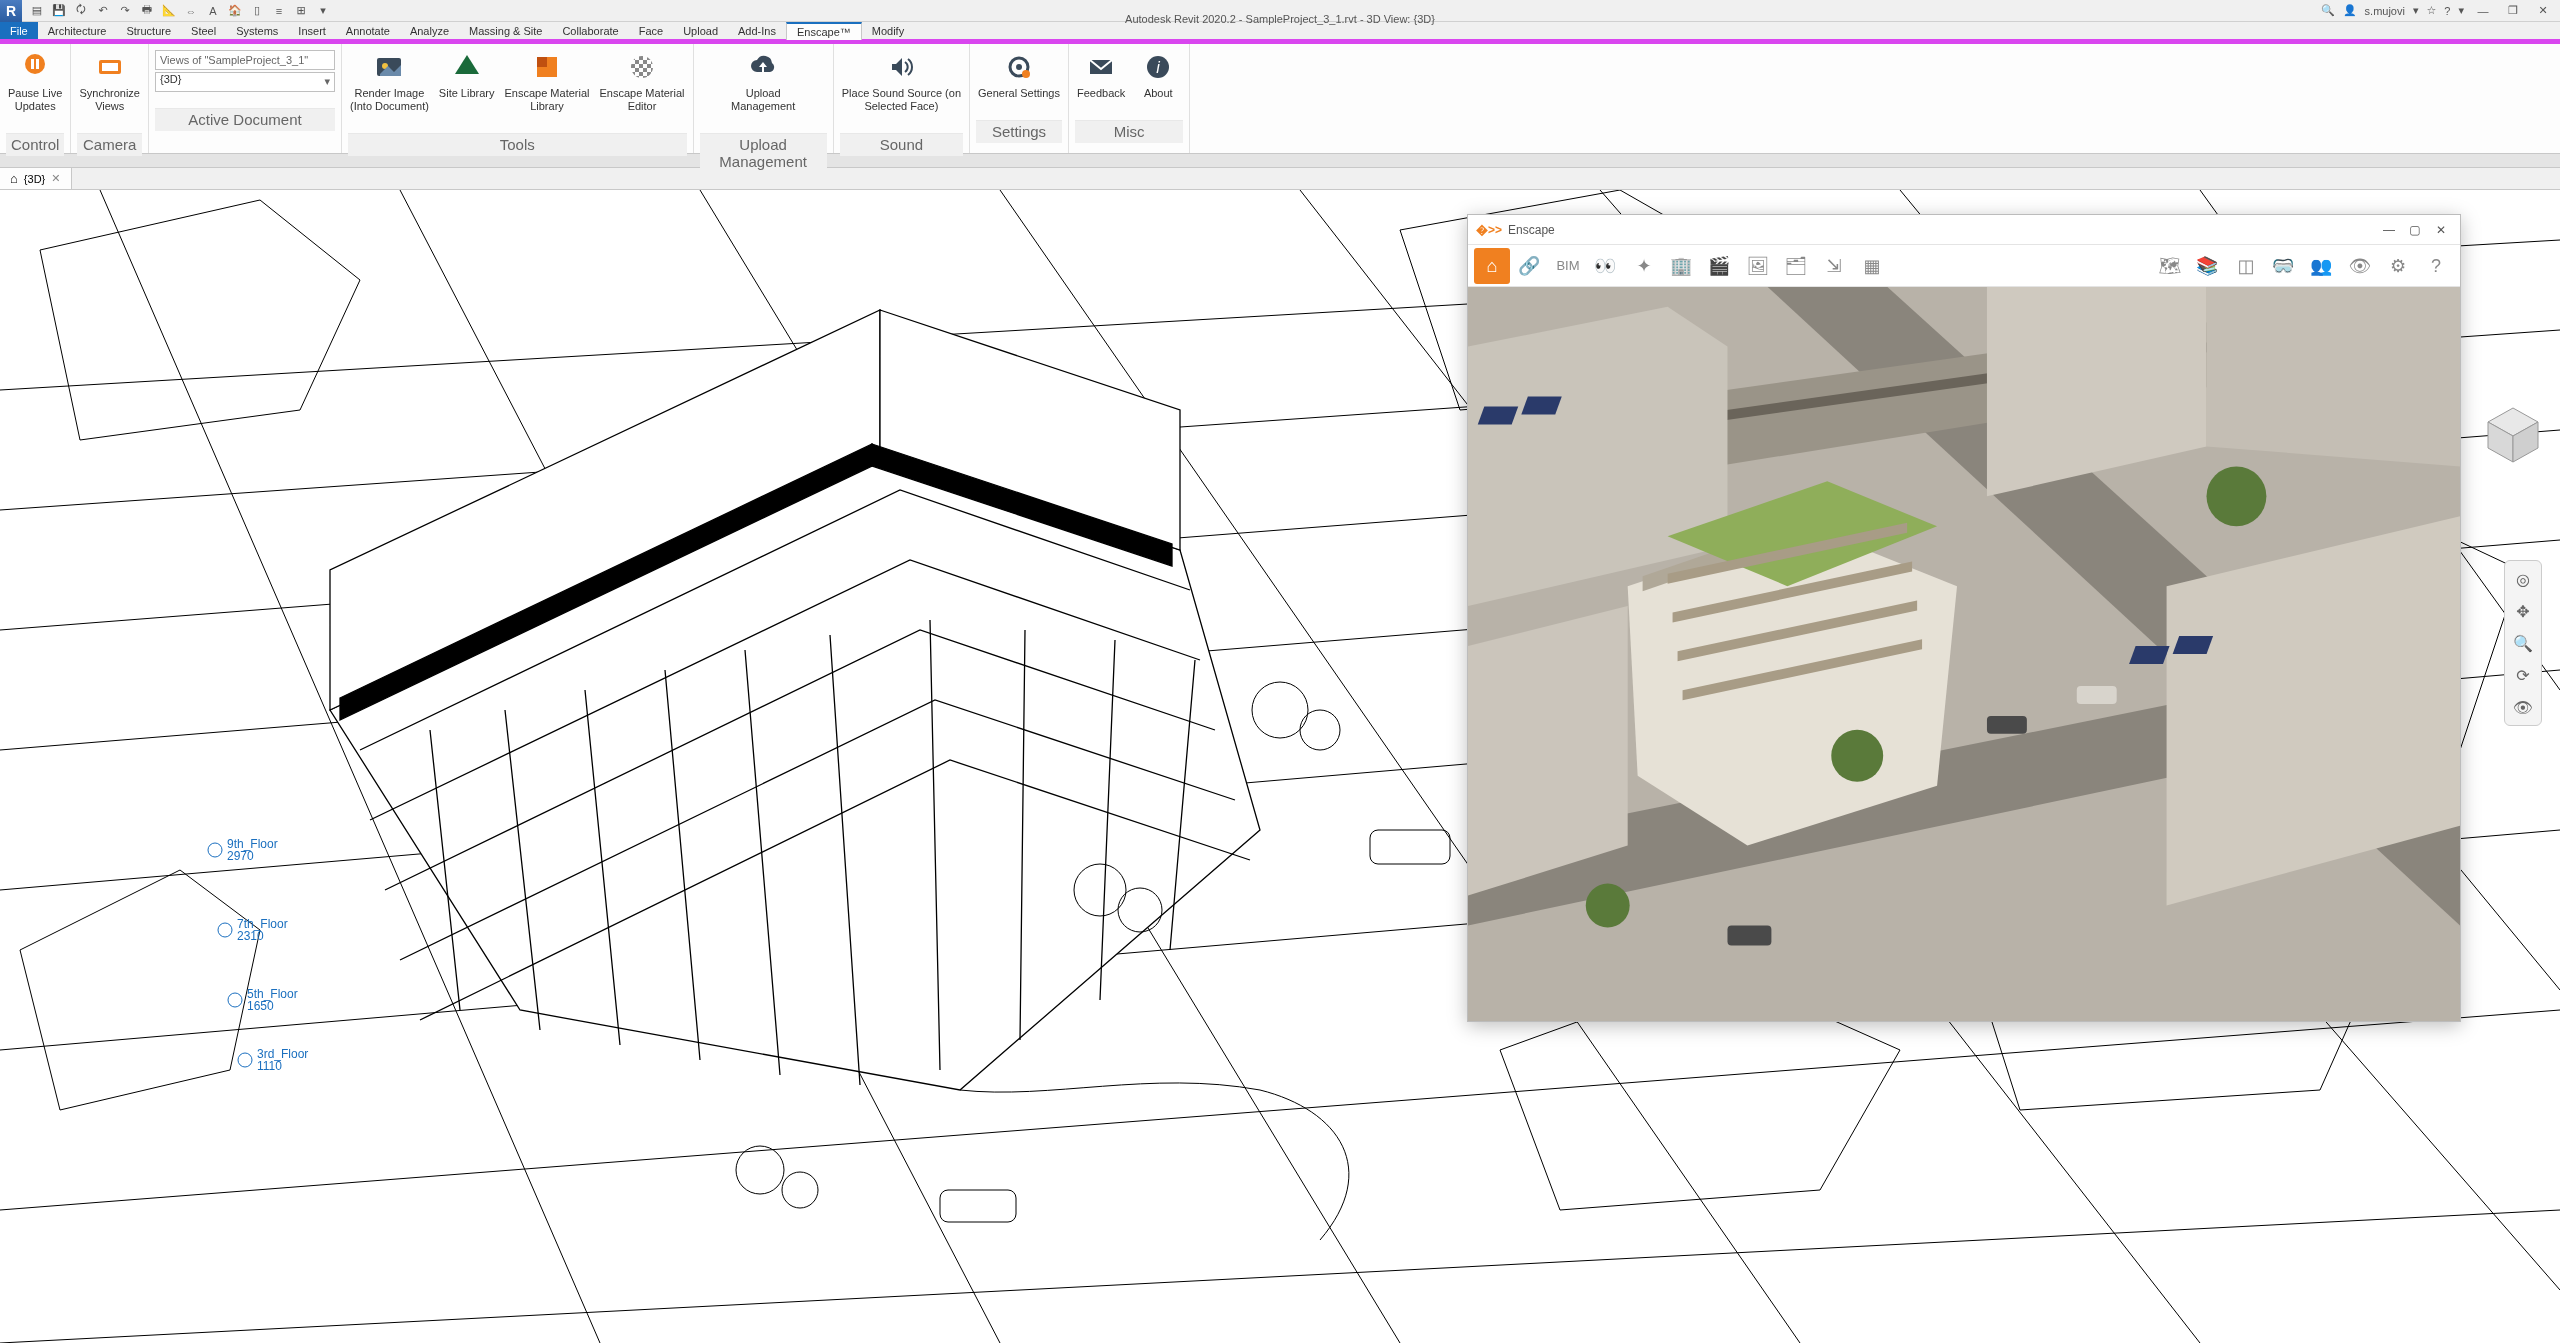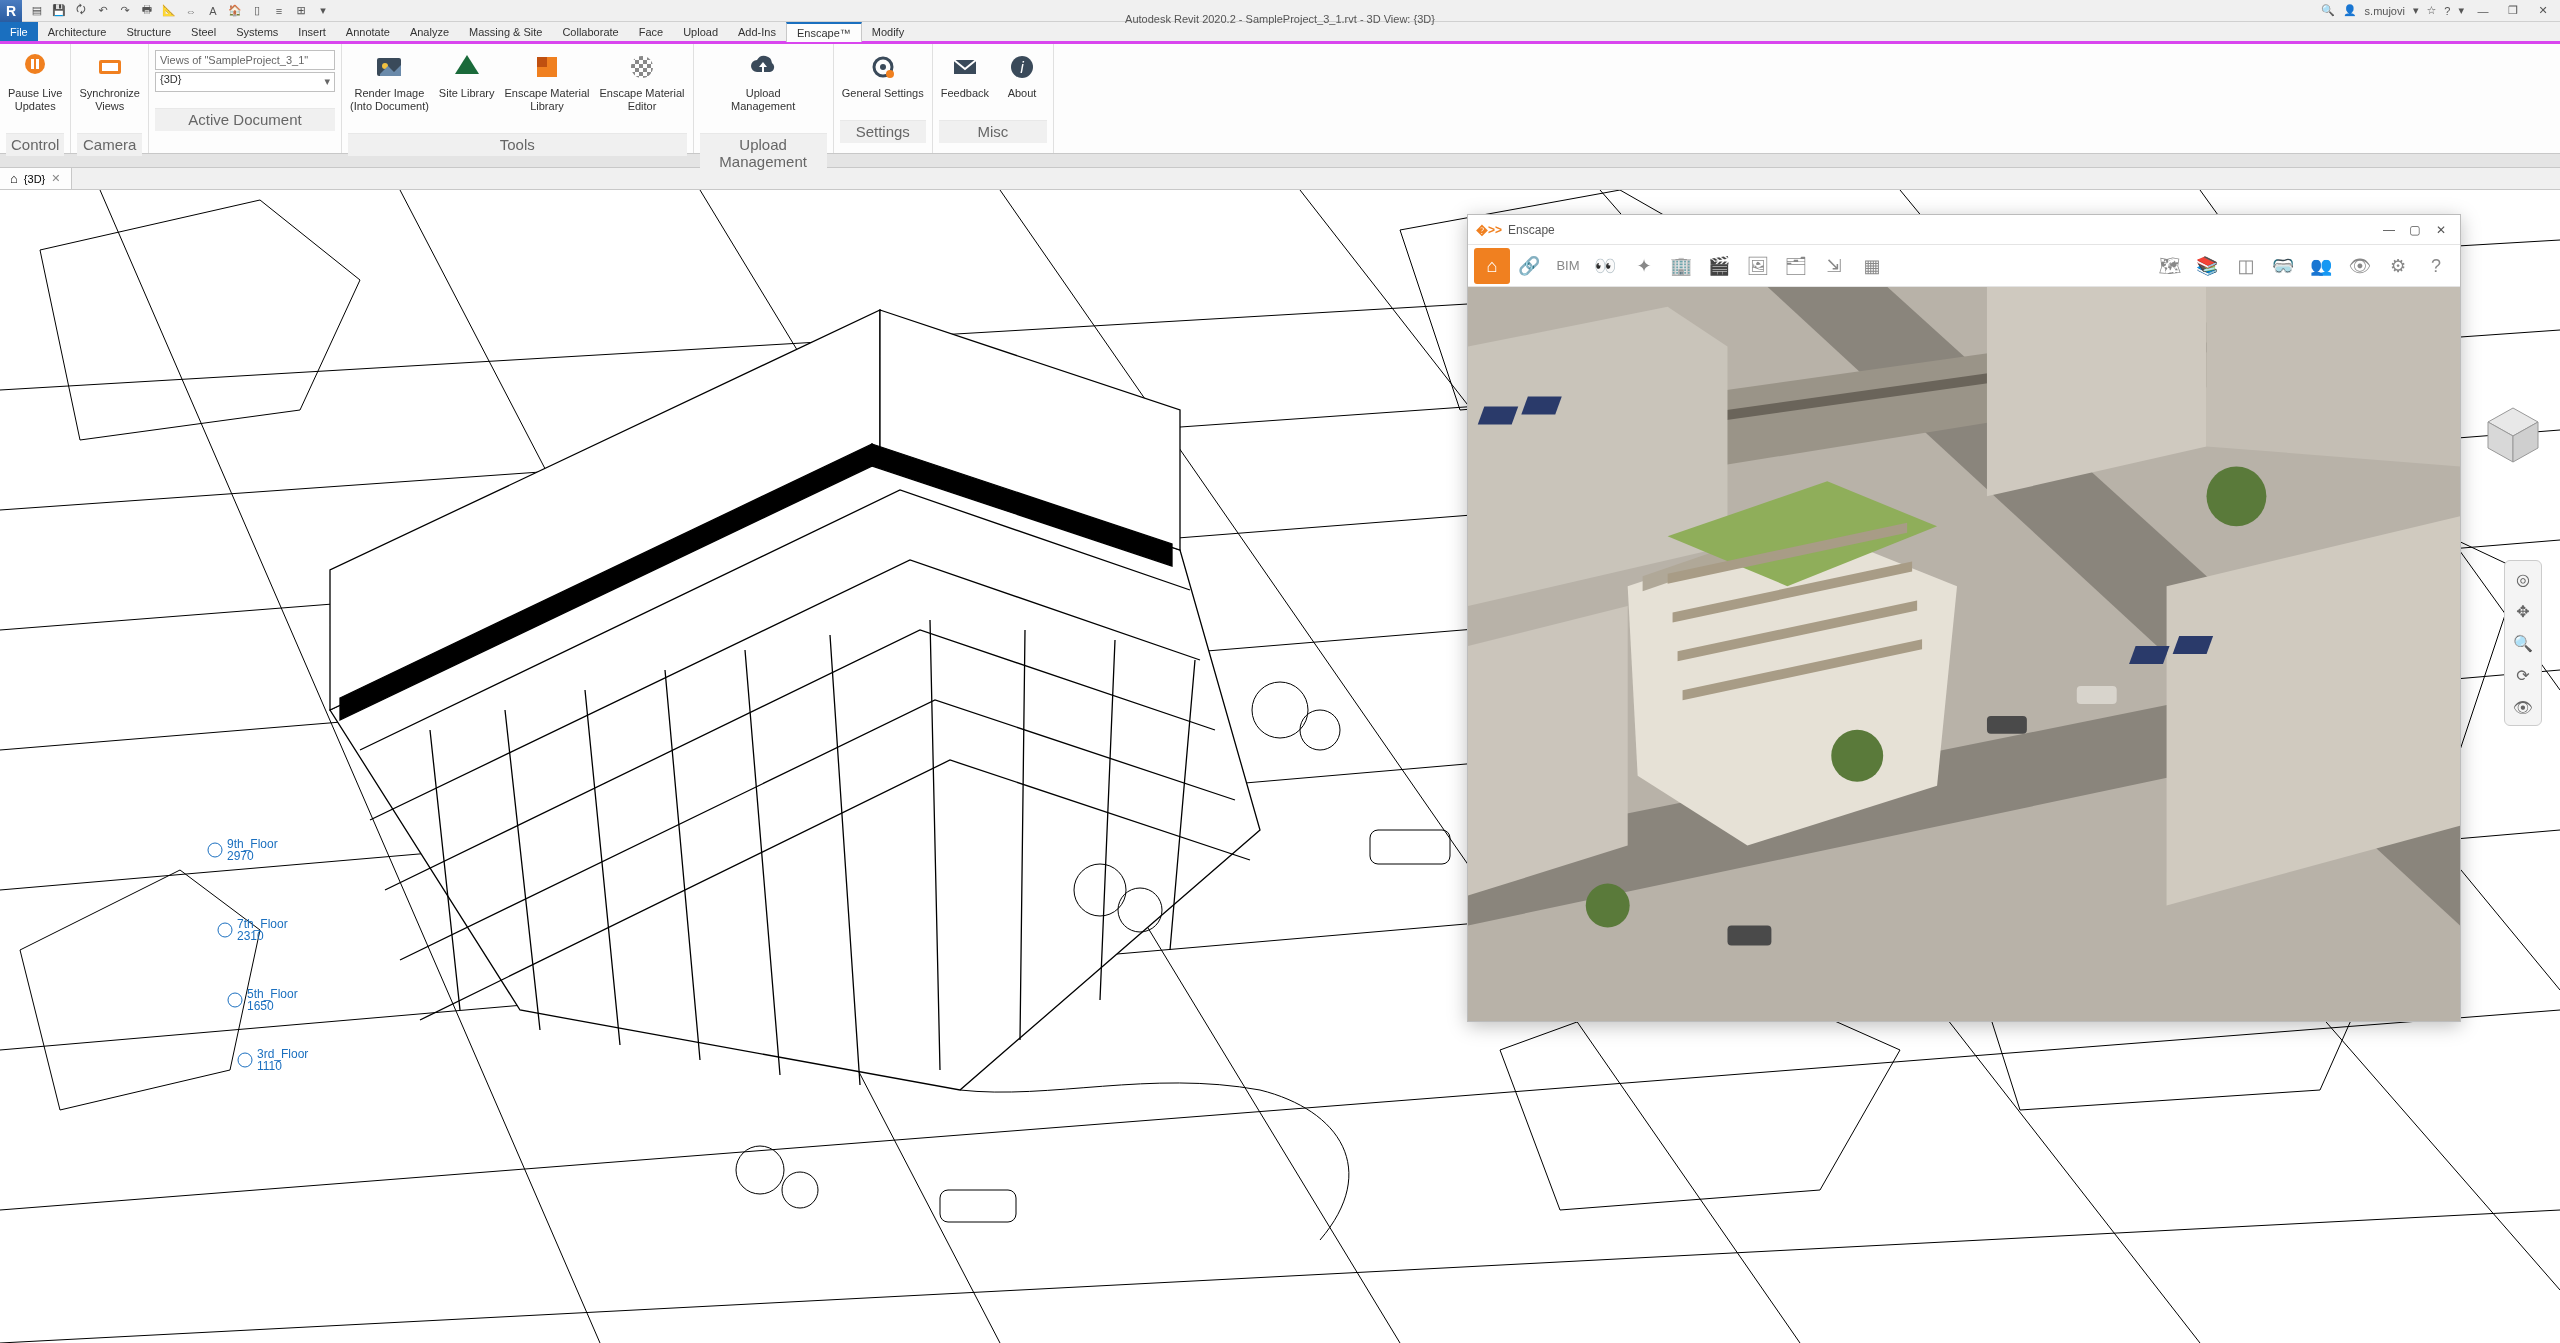--- a/index.html
+++ b/index.html
@@ -8,21 +8,21 @@
 
 .titlebar { height: 22px; background: #f0f0f0; display: flex; align-items: center; border-bottom: 1px solid #d0d0d0; font-size: 11px; position: relative; }
 .r-logo { width: 22px; height: 22px; background: linear-gradient(#4a7cc0,#2a5ca0); color:#fff; font-weight:bold; display:flex; align-items:center; justify-content:center; font-size:14px; }
 .qat { display:flex; align-items:center; gap:4px; padding:0 6px; }
 .qat-btn { width:18px; height:18px; display:flex; align-items:center; justify-content:center; color:#555; cursor:pointer; }
 .titlebar-title { position:absolute; left:50%; transform:translateX(-50%); color:#555;margin-top:16px; }
 .titlebar-right { margin-left:auto; display:flex; align-items:center; gap:8px; padding-right:6px; color:#555; }
 .win-btn { width:22px; height:18px; display:flex; align-items:center; justify-content:center; color:#555; cursor:pointer; }
 
 
-.menu-tabs { height:22px; background:#f0f0f0; display:flex; align-items:stretch; font-size:11px; border-bottom:3px solid #d946ef; }
+.menu-tabs { height:22px; background:#f0f0f0; display:flex; align-items:stretch; font-size:11px; border-bottom:5px solid #d946ef; }
 .menu-tab { padding:0 10px; display:flex; align-items:center; color:#333; cursor:pointer; }
 .menu-tab.file { background:#1a6fbf; color:#fff; }
 .menu-tab.active { background:#fdfdfd; border-top:2px solid #1a6fbf; border-left:1px solid #c8c8c8; border-right:1px solid #c8c8c8; margin-bottom:-1px; }
 
 
 .ribbon { height:110px; background:#fdfdfd; display:flex; border-bottom:1px solid #c8c8c8; font-size:11px; }
 .rib-group { display:flex; flex-direction:column; align-items:center; border-right:1px solid #e0e0e0; padding:2px 6px 0 6px; }
 .rib-group-body { flex:1; display:flex; align-items:flex-start; gap:6px; }
 .rib-group-label { font-size:15px; color:#666; padding:2px 0 3px 0; background:#f0f0f0; width:100%; text-align:center; margin:16px -6px; border-top:1px solid #e8e8e8; }
 .rib-btn { display:flex; flex-direction:column; align-items:center; justify-content:flex-start; width:auto; min-width:50px; cursor:pointer; padding:4px 2px; text-align:center; line-height:1.2; color:#333; }
@@ -219,20 +219,36 @@
               <path d="M15 10 L19 15 H16 V20 H14 V15 H11 Z" fill="#fff"></path>
             </svg>
           </div>
         <span style="white-space:pre-line">Upload
 Management</span>
       </div>
     </div>
     <div class="rib-group-label">Upload Management</div>
   </div>
 
+  <div class="rib-group">
+    <div class="rib-group-body">
+      <div class="rib-btn">
+        <div class="ico">
+            <svg width="30" height="30">
+              <path d="M6 12 H10 L16 6 V24 L10 18 H6 Z" fill="#3a4a5a"></path>
+              <path d="M19 10 a6 6 0 0 1 0 10" stroke="#3a4a5a" stroke-width="2" fill="none"></path>
+              <path d="M22 7 a10 10 0 0 1 0 16" stroke="#3a4a5a" stroke-width="2" fill="none"></path>
+            </svg>
+          </div>
+        <span style="white-space:pre-line">Place Sound Source (on
+Selected Face)</span>
+      </div>
+    </div>
+    <div class="rib-group-label">Sound</div>
+  </div>
 
   <div class="rib-group">
     <div class="rib-group-body">
       <div class="rib-btn">
         <div class="ico">
             <svg width="30" height="30">
               <circle cx="15" cy="15" r="9" fill="none" stroke="#3a4a5a" stroke-width="3"></circle>
               <circle cx="15" cy="15" r="3" fill="#3a4a5a"></circle>
               <circle cx="22" cy="22" r="4" fill="#f08020"></circle>
             </svg>

